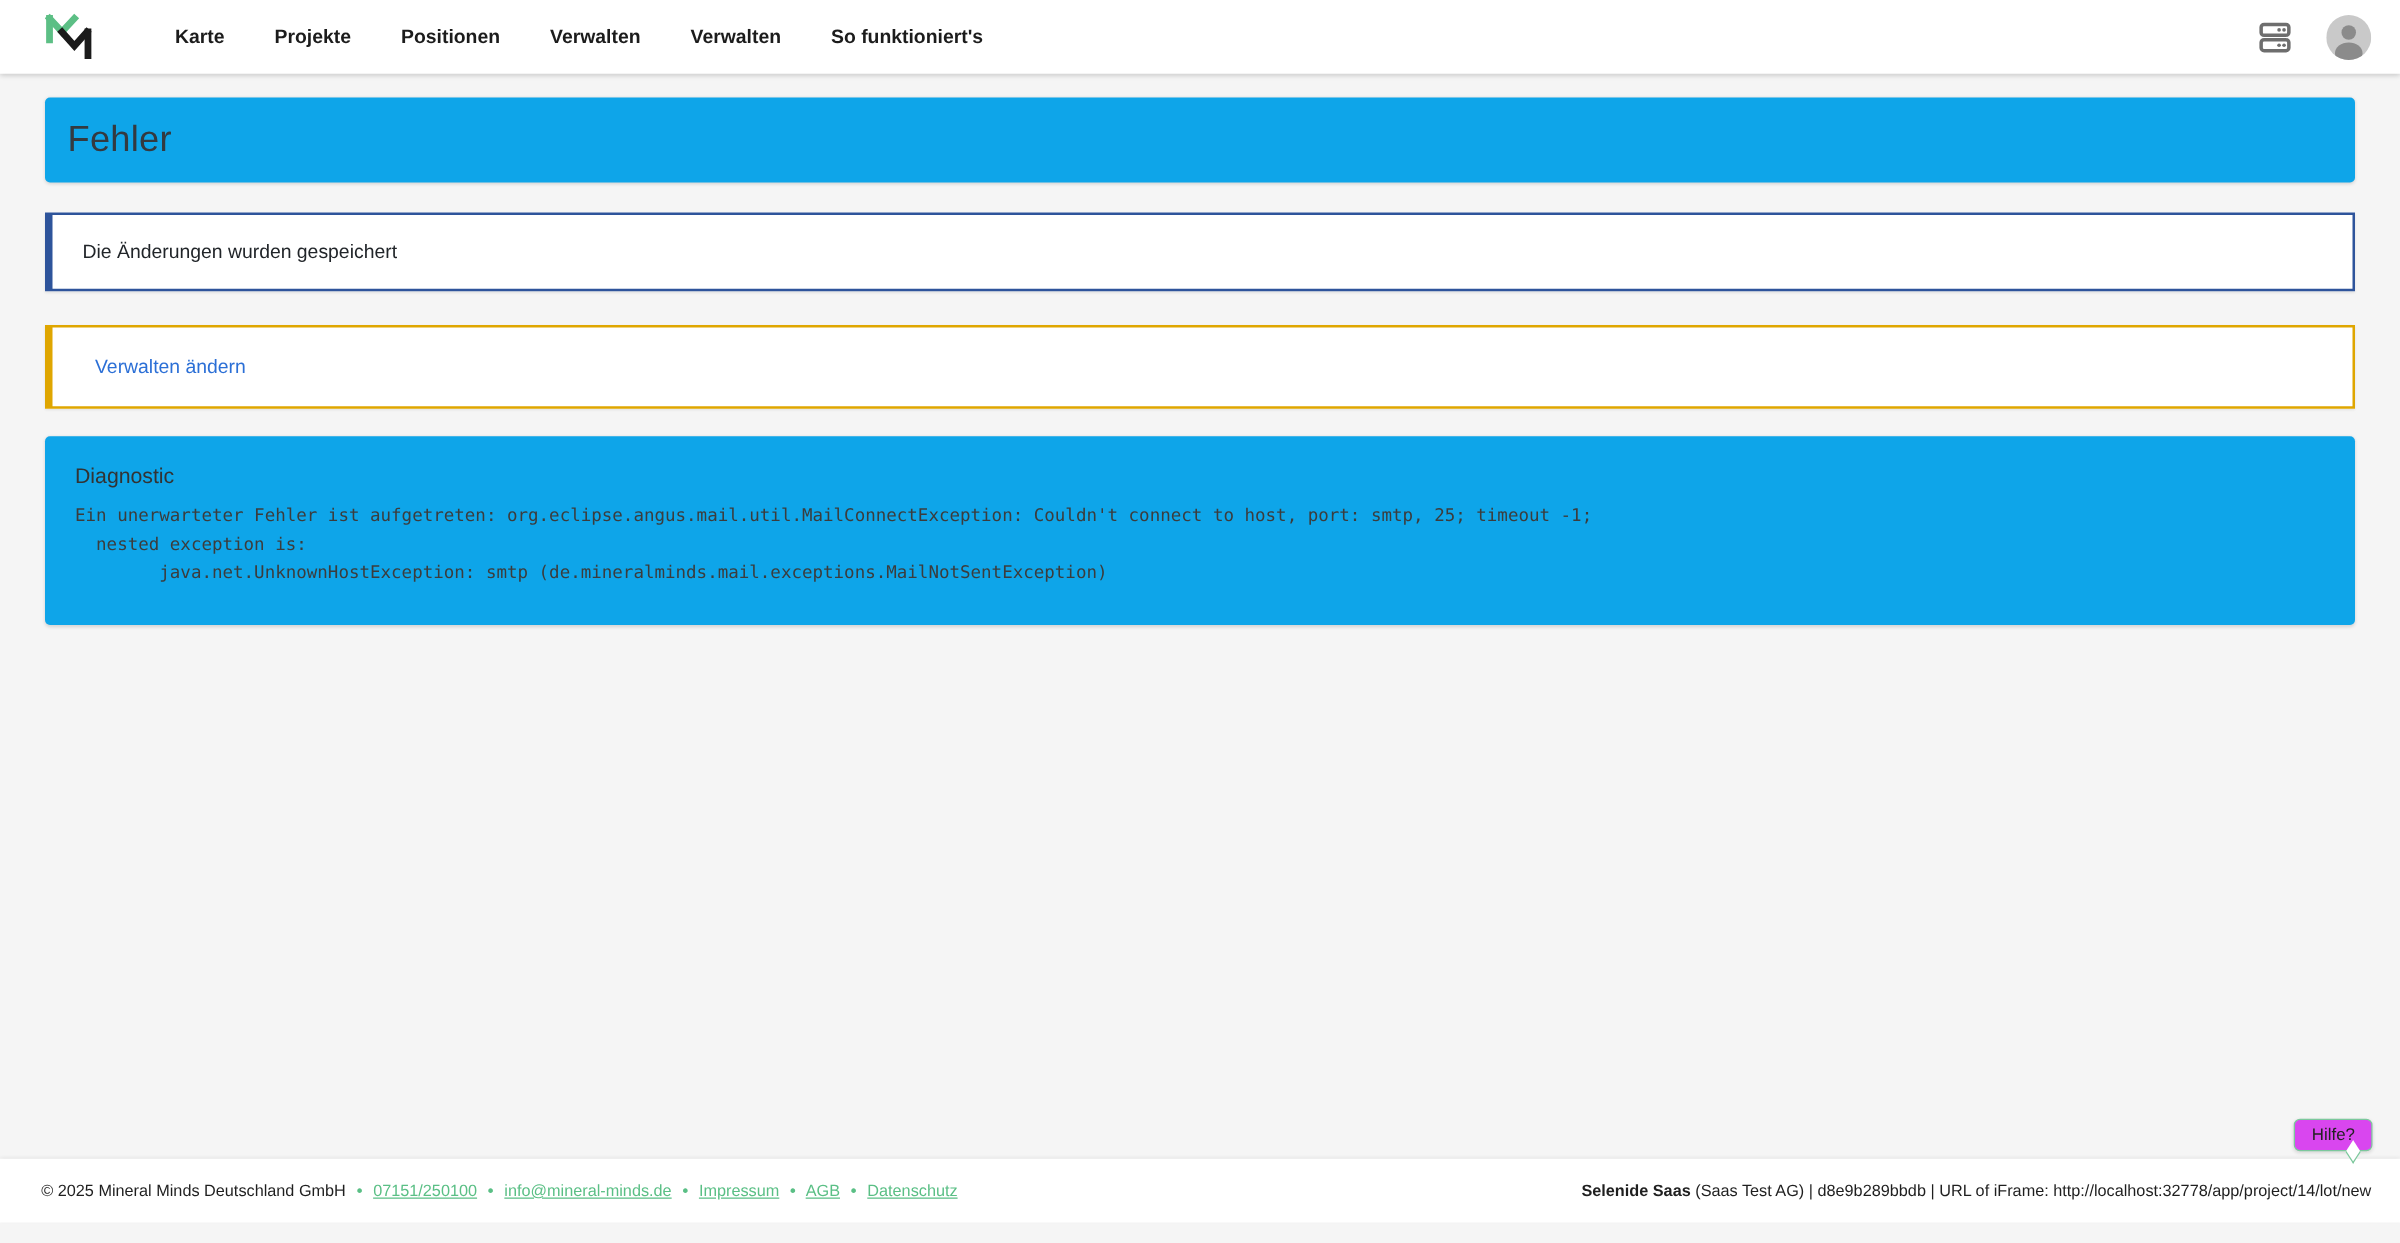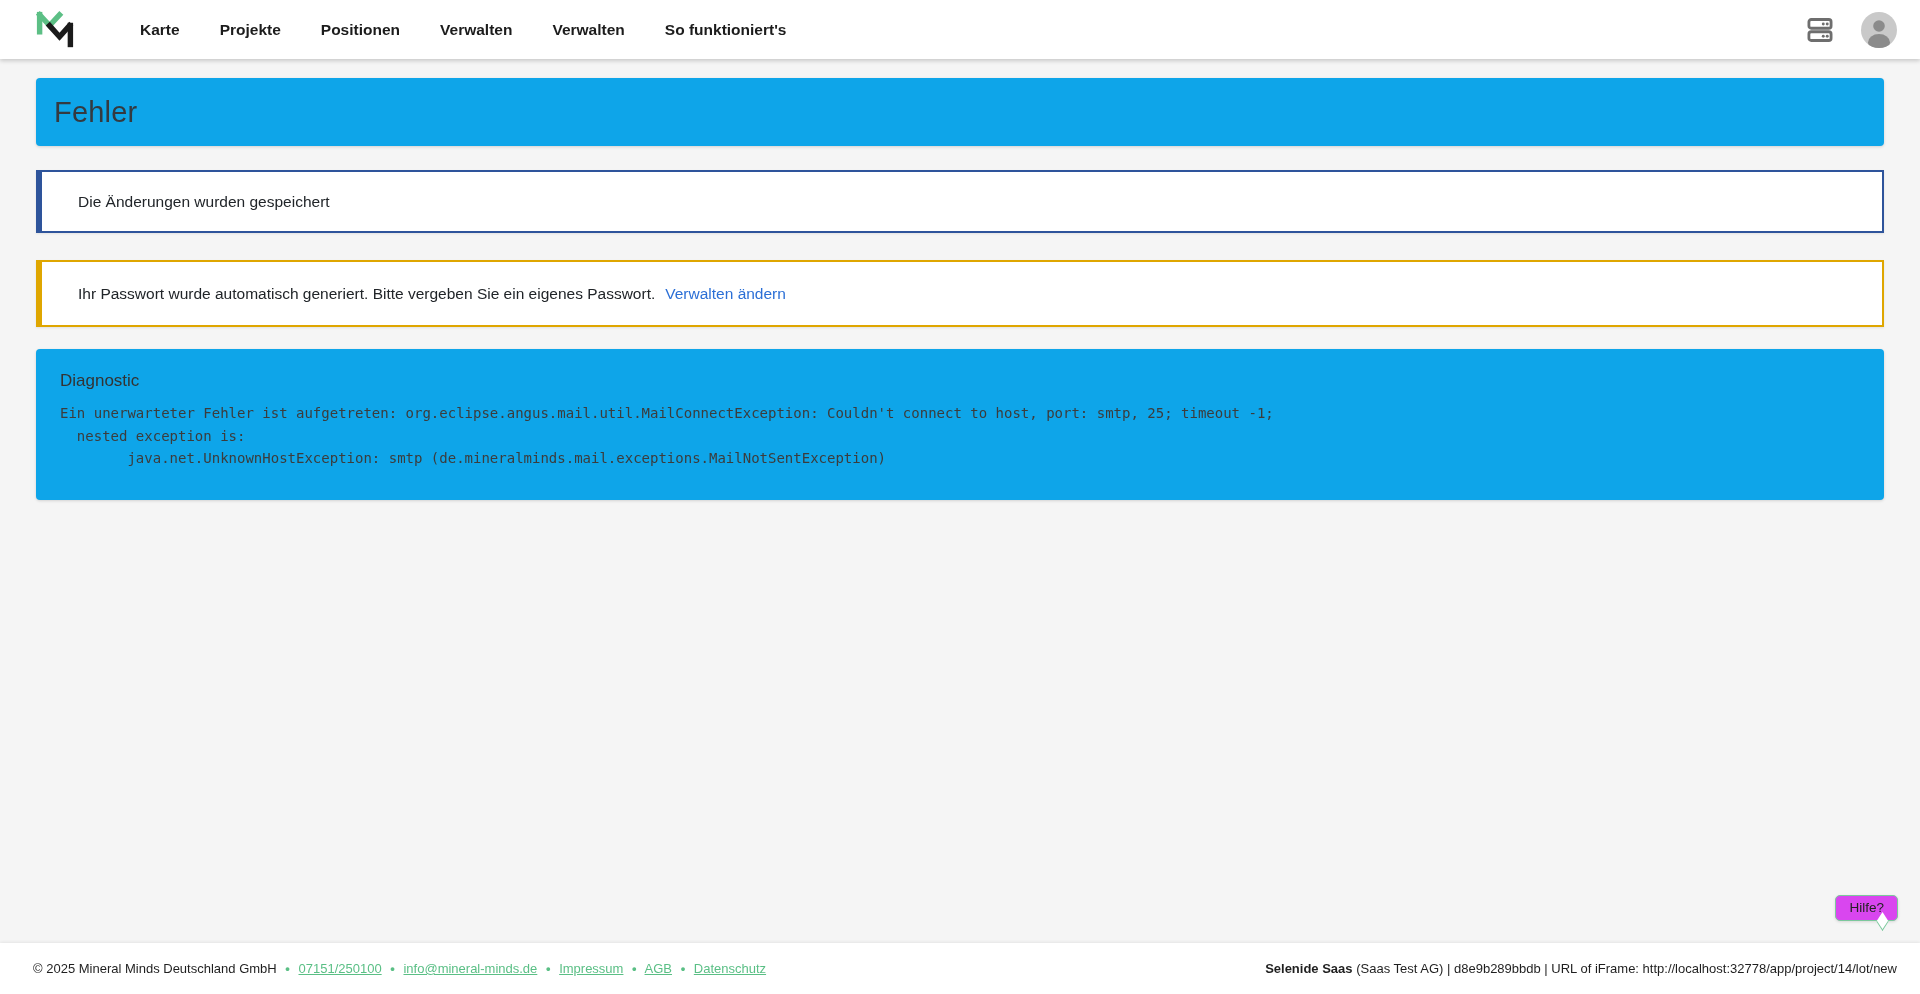--- a/index.html
+++ b/index.html
@@ -56,21 +56,21 @@
     margin: 0;
     font-size: 29px;
     font-weight: 400;
     color: #343a40;
     letter-spacing: 0.2px;
   }
   .alert {
     background: #ffffff;
     display: flex;
     align-items: center;
-    padding-left: 36px;
+    padding-left: 24px;
     font-size: 15.5px;
     color: #212529;
     box-shadow: 0 1px 2px rgba(0,0,0,0.08);
   }
   .alert-info {
     margin-top: 24px;
     height: 63px;
     border: 2px solid #2e549b;
     border-left-width: 6px;
   }
@@ -125,21 +125,21 @@
     height: 11px;
     background: #ffffff;
     border-right: 1.5px solid #7cc89c;
     border-bottom: 1.5px solid #7cc89c;
     transform: rotate(45deg) skew(12deg, 12deg);
   }
 
   
   footer {
     position: absolute;
-    left: 0; bottom: 0;
+    left: 0; bottom: 16px;
     width: 100%;
     height: 51px;
     background: #ffffff;
     box-shadow: 0 -1px 3px rgba(0,0,0,0.07);
     display: flex;
     align-items: center;
     justify-content: space-between;
     padding: 0 23px 0 33px;
     font-size: 13px;
     color: #1f1f1f;
@@ -207,21 +207,20 @@
 <main>
   <section class="card title-card">
     <h1>Fehler</h1>
   </section>
 
   <div class="alert alert-info">
     <span>Die Änderungen wurden gespeichert</span>
   </div>
 
   <div class="alert alert-warning">
-    <span>Ihr Passwort wurde automatisch generiert. Bitte vergeben Sie ein eigenes Passwort.</span>
     <a class="link">Verwalten ändern</a>
   </div>
 
   <section class="card diag-card">
     <h2>Diagnostic</h2>
     <pre>Ein unerwarteter Fehler ist aufgetreten: org.eclipse.angus.mail.util.MailConnectException: Couldn't connect to host, port: smtp, 25; timeout -1;
   nested exception is:
         java.net.UnknownHostException: smtp (de.mineralminds.mail.exceptions.MailNotSentException)</pre>
   </section>
 </main>

